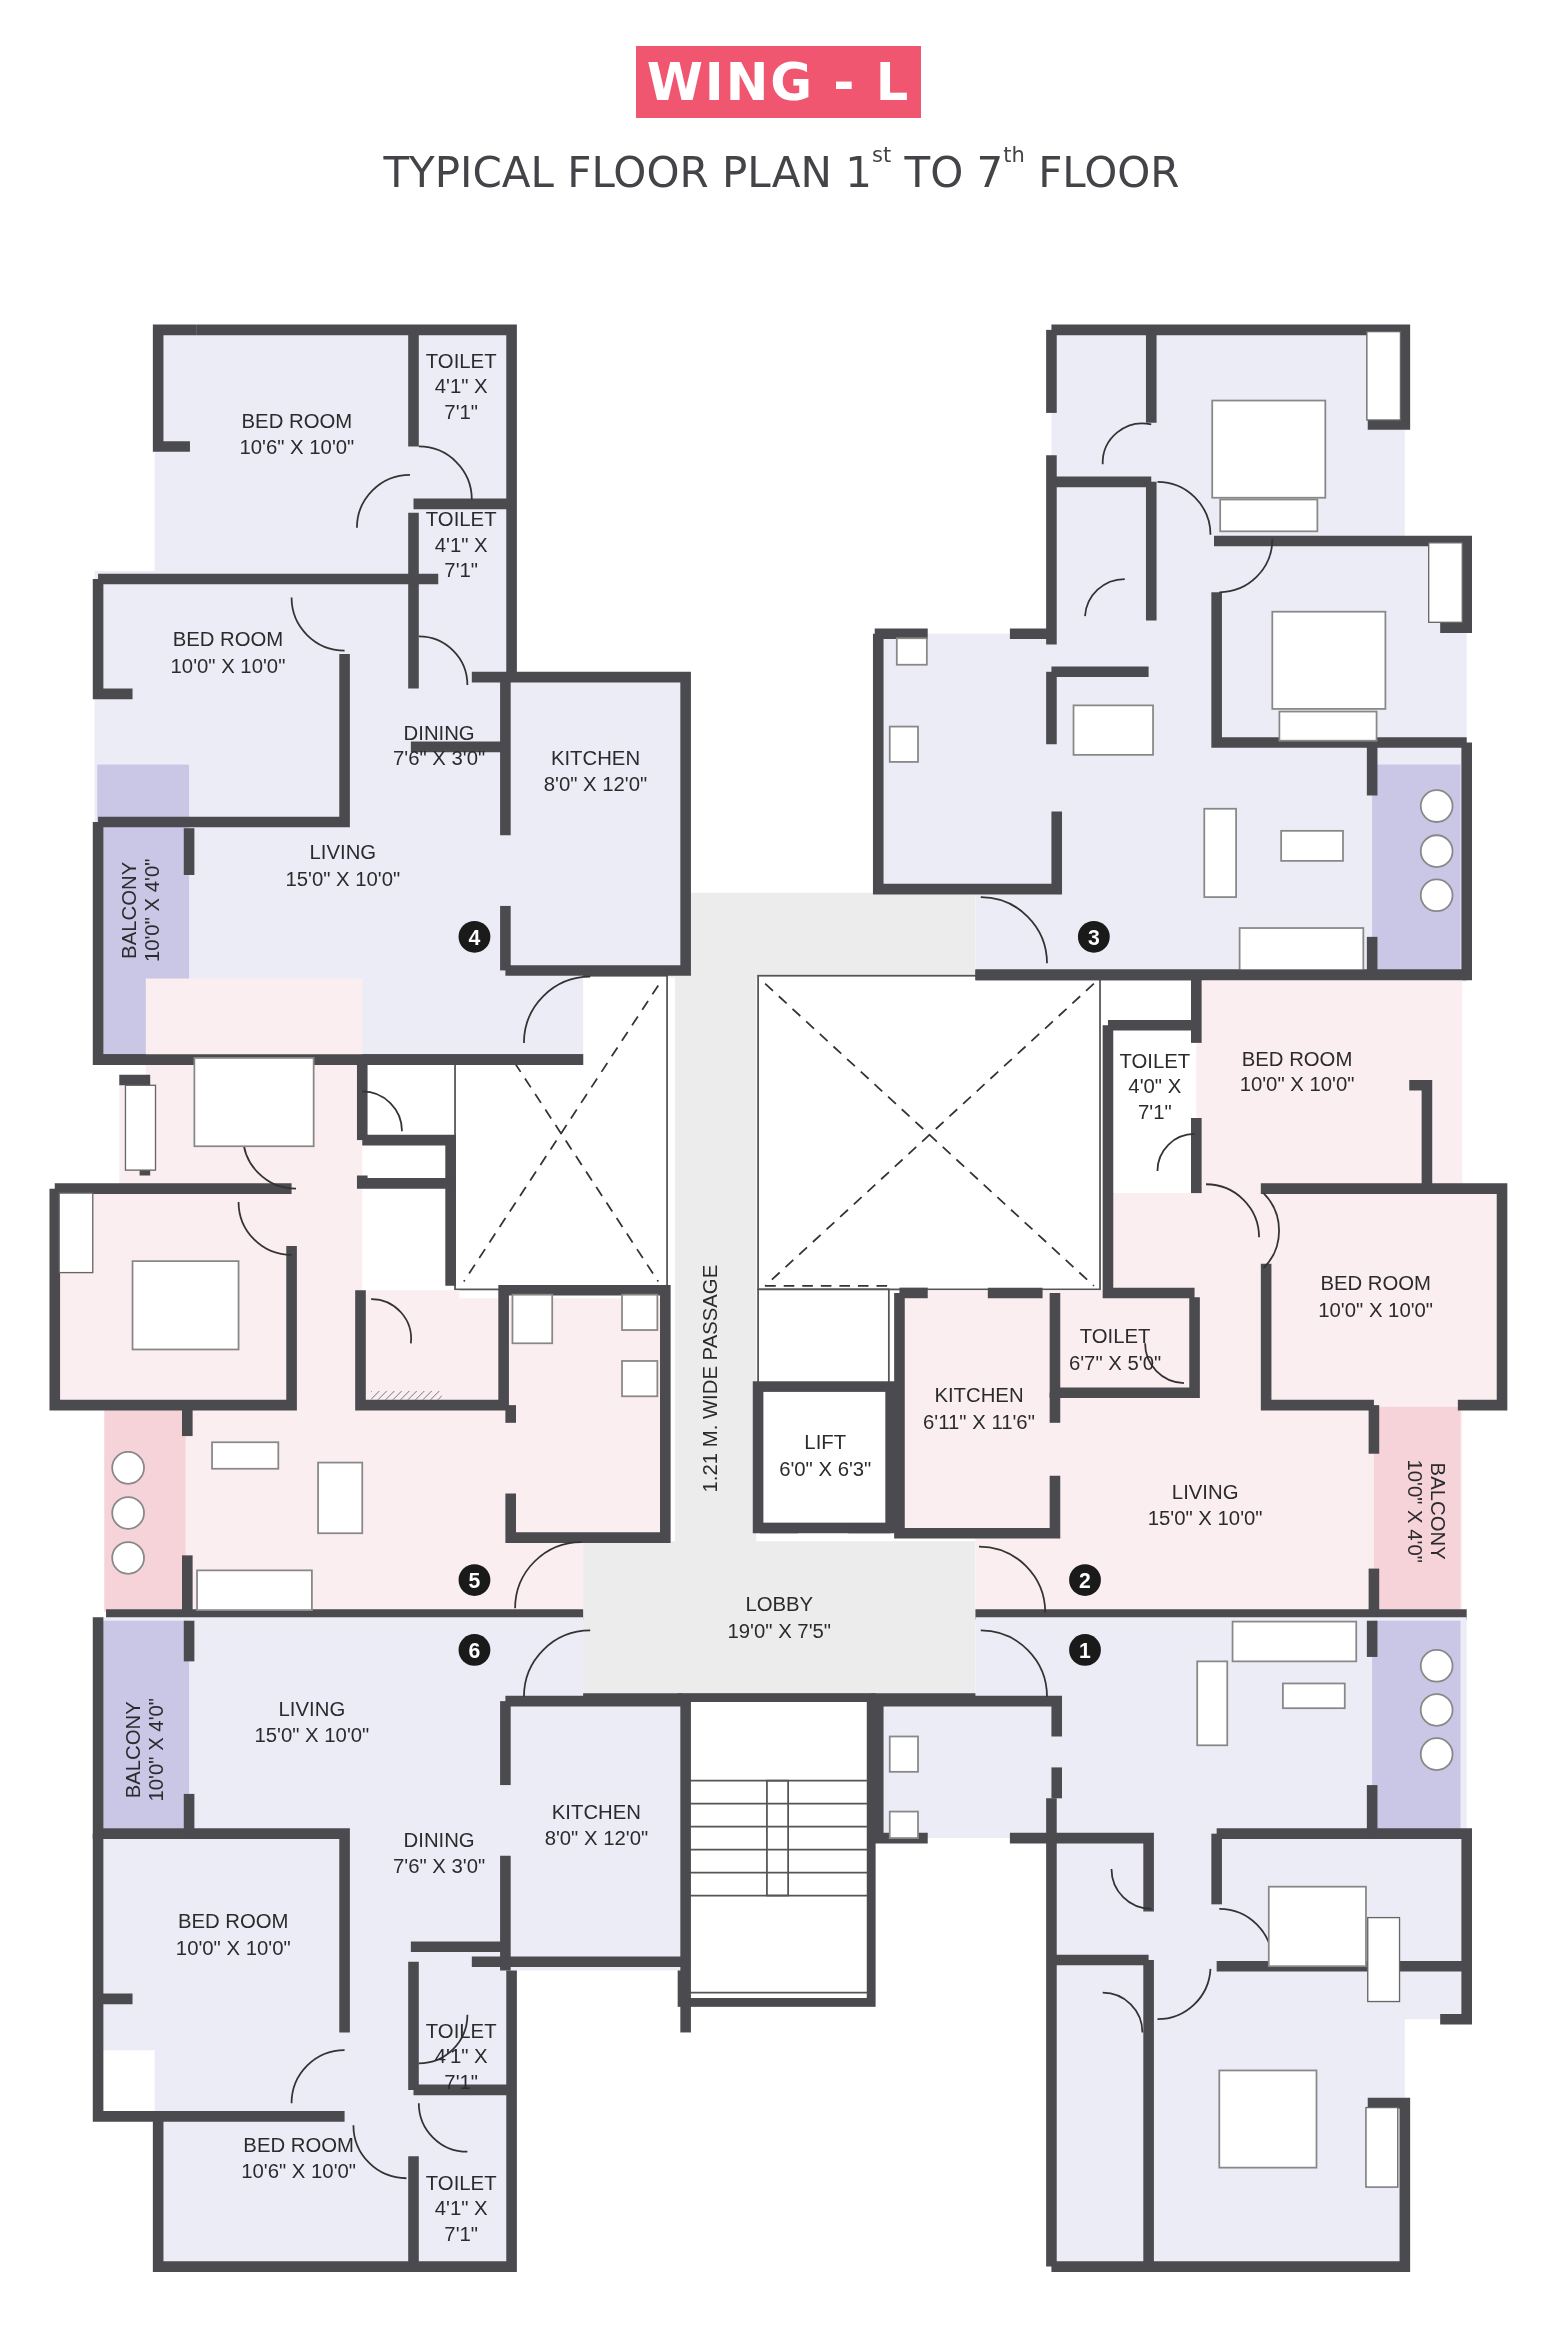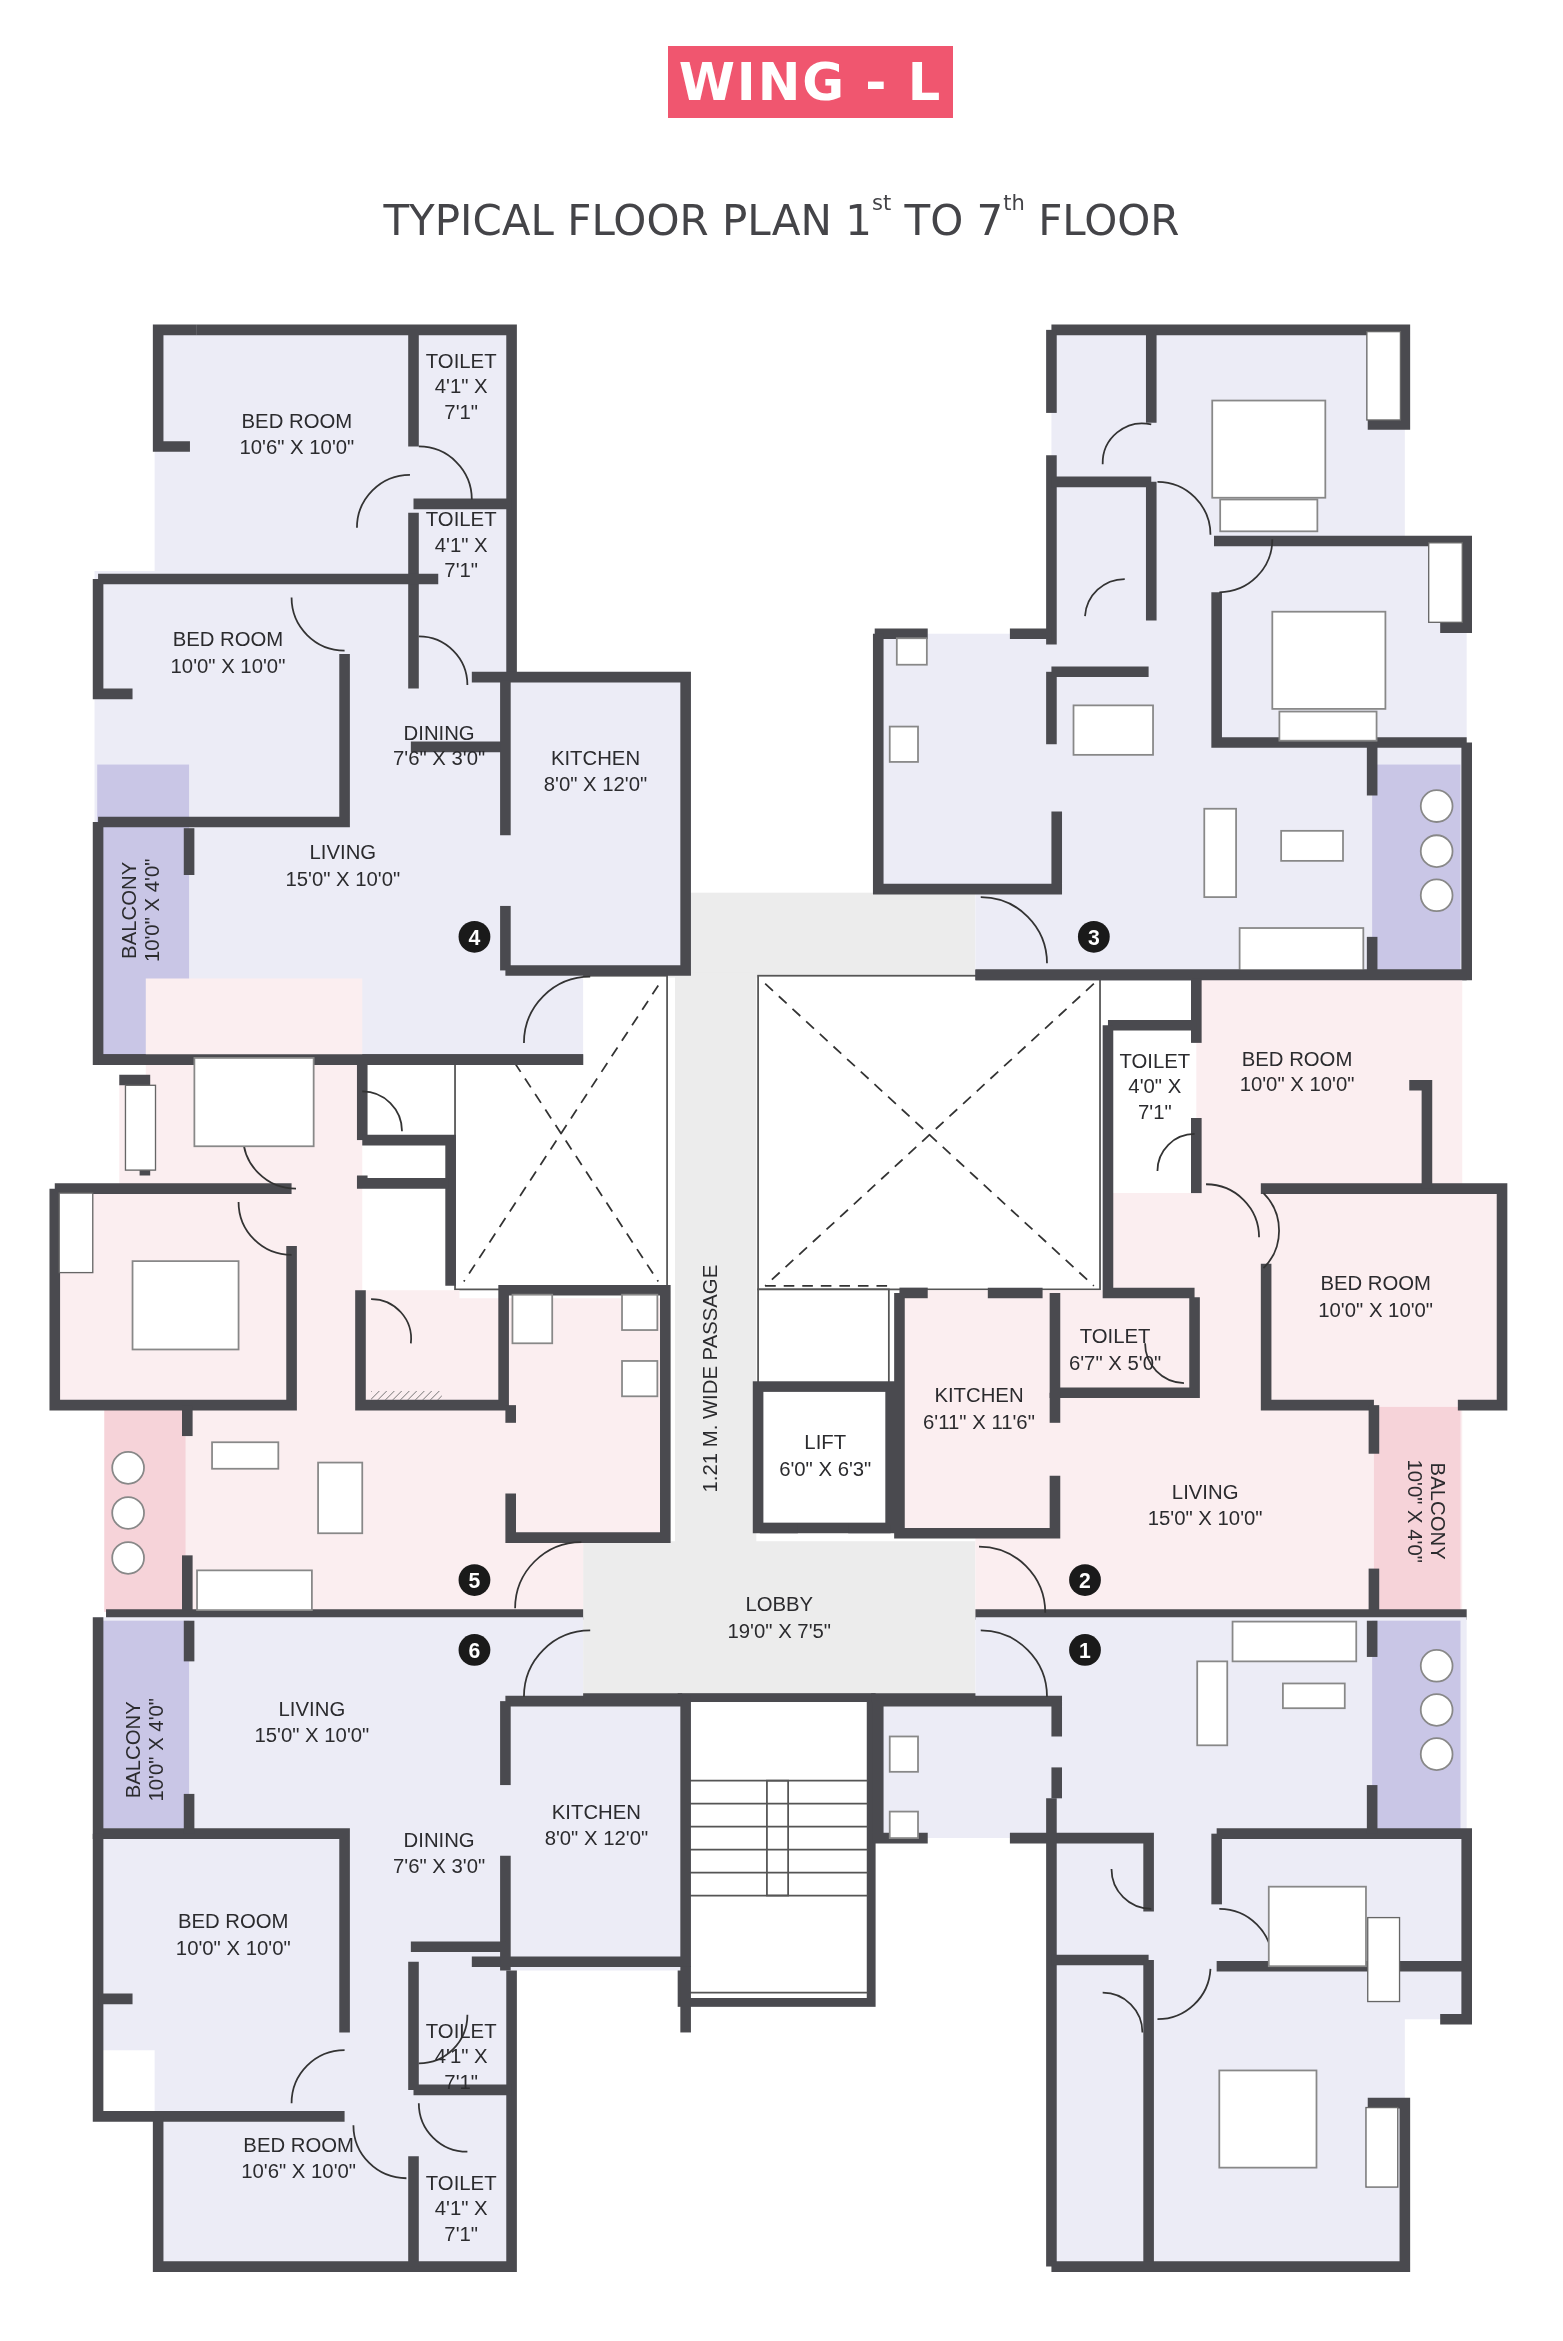--- a/index.html
+++ b/index.html
@@ -1,19 +1,19 @@
 <!DOCTYPE html>
 <html style="font-size:14px"><head>
 <meta charset="utf-8">
 <style>
   html, body { margin:0; padding:0; background:#ffffff; }
   body { width:1563px; height:2342px; position:relative; overflow:hidden; font-family:"Liberation Sans", sans-serif; }
-  .badge { position:absolute; left:636px; top:46px; width:285px; height:72px; background:#f0566f; display:flex; align-items:center; justify-content:center;margin-left:32px; }
+  .badge { position:absolute; left:636px; top:46px; width:285px; height:72px; background:#f0566f; display:flex; align-items:center; justify-content:center; }
   .badge span { color:#ffffff; font-family:"DejaVu Sans", sans-serif; font-weight:bold; font-size:51px; letter-spacing:1.8px; }
-  .title { position:absolute; left:0; top:148px; width:1563px; text-align:center; color:#444448; font-family:"DejaVu Sans", sans-serif; font-size:42px; letter-spacing:0px;margin-top:48px; }
+  .title { position:absolute; left:0; top:148px; width:1563px; text-align:center; color:#444448; font-family:"DejaVu Sans", sans-serif; font-size:42px; letter-spacing:0px; }
   .title sup { font-size:21px; vertical-align:top; position:relative; top:-5.3px; }
   svg.plan { position:absolute; left:0; top:0; }
   .lbl { font-family:"Liberation Sans", sans-serif; font-size:23px; fill:#2b2b2e; text-anchor:middle; }
   .unitnum { font-family:"Liberation Sans", sans-serif; font-weight:bold; font-size:24px; fill:#ffffff; text-anchor:middle; }
 </style>
 </head>
 <body>
 
 <div class="badge">
   <span>WING - L</span>

